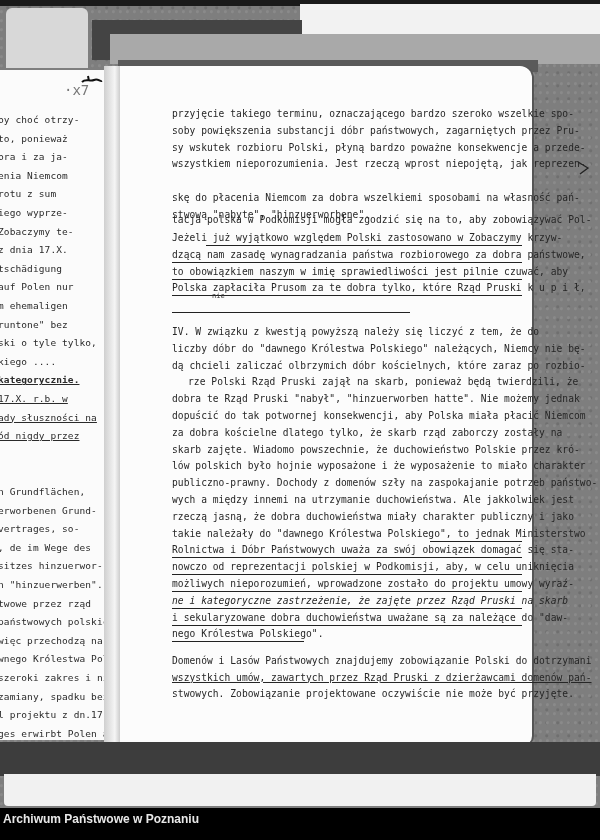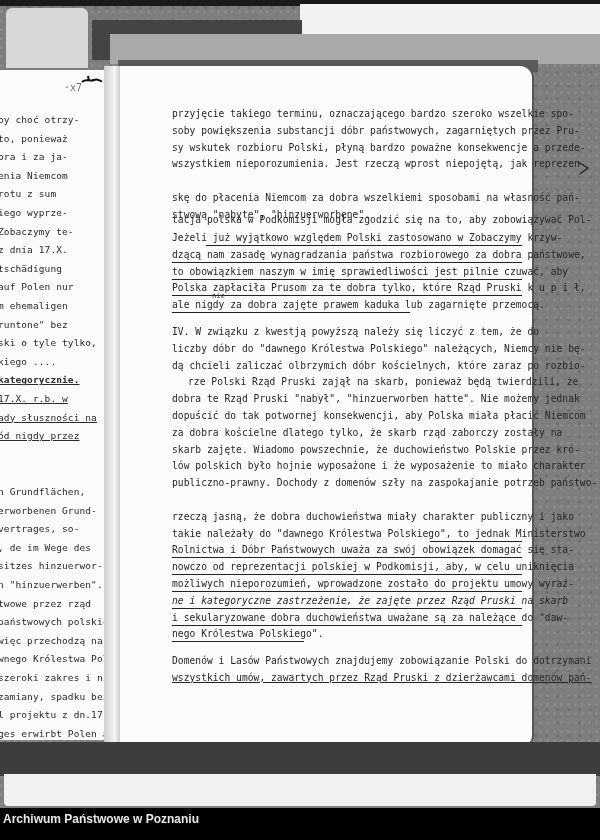--- a/index.html
+++ b/index.html
@@ -25,21 +25,21 @@
   .left-page {
     position:absolute; left:0; top:70px; width:118px; height:670px;
     background:#fbfbfb; border-right:2px solid #9a9a9a;
     overflow:hidden;
   }
   .left-page .line {
     position:absolute; left:-2px; font-size:9.5px; color:#2a2a2a; white-space:nowrap; letter-spacing:0.1px;
   }
   .left-page .ul { text-decoration:underline; }
   .left-page .bold { font-weight:bold; }
-  .left-mark { position:absolute; left:64px; top:12px; font-size:10px; color:#777; }
+  .left-mark { position:absolute; left:64px; top:12px; font-size:14px; color:#777; }
   .left-edge { position:absolute; left:0; top:70px; width:4px; height:670px; background:#111; }
 
   .tab-fold { position:absolute; left:104px; top:66px; width:18px; height:680px; background:linear-gradient(90deg,#cfcfcf,#f5f5f5 60%,#bdbdbd); }
 
   .right-page {
     position:absolute; left:120px; top:66px; width:412px; height:680px;
     background:#fcfcfc; border-radius:0 12px 10px 0;
     box-shadow: 2px 0 0 #555;
   }
   .right-page .line {
@@ -129,49 +129,50 @@
       <div class="line" style="left: 52px; top: 126px;">skę do płacenia Niemcom za dobra wszelkiemi sposobami na własność pań-</div>
       <div class="line" style="left: 52px; top: 142.8px;">stwową "nabyte", "hinzuerworbene".</div>
       <div class="line" style="left: 52px; top: 166px;">    Jeżeli już wyjątkowo względem Polski zastosowano w Zobaczymy krzyw-</div>
       <div class="rule" style="left: 86px; width: 316px; top: 179px;"></div>
       <div class="line" style="left: 52px; top: 182.8px;">dzącą nam zasadę wynagradzania państwa rozbiorowego za dobra państwowe,</div>
       <div class="rule" style="left: 52px; width: 350px; top: 195.8px;"></div>
       <div class="line" style="left: 52px; top: 199.6px;">to obowiązkiem naszym w imię sprawiedliwości jest pilnie czuwać, aby</div>
       <div class="rule" style="left: 52px; width: 350px; top: 212.6px;"></div>
       <div class="line" style="left: 52px; top: 216.4px;">Polska zapłaciła Prusom za te dobra tylko, które Rząd Pruski  k u p i ł,</div>
       <div class="rule" style="left: 52px; width: 350px; top: 229.4px;"></div>
-      <div class="line" style="left: 52px; top: 233.2px;">ale nigdy za dobra zajęte prawem kaduka lub zagarnięte przemocą.</div>
       <div class="rule" style="left: 52px; width: 238px; top: 246.2px;"></div>
       <div class="line" style="left: 52px; top: 260px;">    IV. W związku z kwestją powyższą należy się liczyć z tem, że do</div>
       <div class="line" style="left: 52px; top: 276.8px;">liczby dóbr do "dawnego Królestwa Polskiego" należących, Niemcy nie bę-</div>
       <div class="line" style="left: 52px; top: 293.6px;">dą chcieli zaliczać olbrzymich dóbr kościelnych, które zaraz po rozbio-</div>
       <div class="line" style="left: 68px; top: 310.4px;">rze Polski Rząd Pruski zajął na skarb, ponieważ będą twierdzili, że</div>
       <div class="line" style="left: 52px; top: 327.2px;">dobra te Rząd Pruski "nabył", "hinzuerworben hatte". Nie możemy jednak</div>
       <div class="line" style="left: 52px; top: 344px;">dopuścić do tak potwornej konsekwencji, aby Polska miała płacić Niemcom</div>
       <div class="line" style="left: 52px; top: 360.8px;">za dobra kościelne dlatego tylko, że skarb rząd zaborczy zostały na</div>
       <div class="line" style="left: 52px; top: 377.6px;">skarb zajęte. Wiadomo powszechnie, że duchowieństwo Polskie przez kró-</div>
       <div class="line" style="left: 52px; top: 394.4px;">lów polskich było hojnie wyposażone i że wyposażenie to miało charakter</div>
       <div class="line" style="left: 52px; top: 411.2px;">publiczno-prawny. Dochody z domenów szły na zaspokajanie potrzeb państwo-</div>
+      <div class="line" style="left: 52px; top: 428px;">wych a między innemi na utrzymanie duchowieństwa. Ale jakkolwiek jest</div>
       <div class="line" style="left: 52px; top: 444.8px;">rzeczą jasną, że dobra duchowieństwa miały charakter publiczny i jako</div>
       <div class="line" style="left: 52px; top: 461.6px;">takie należały do "dawnego Królestwa Polskiego", to jednak Ministerstwo</div>
       <div class="rule" style="left: 310px; width: 92px; top: 474.6px;"></div>
       <div class="line" style="left: 52px; top: 478.4px;">Rolnictwa i Dóbr Państwowych uważa za swój obowiązek domagać się sta-</div>
       <div class="rule" style="left: 52px; width: 350px; top: 491.4px;"></div>
       <div class="line" style="left: 52px; top: 495.2px;">nowczo od reprezentacji polskiej w Podkomisji, aby, w celu uniknięcia</div>
       <div class="rule" style="left: 52px; width: 350px; top: 508.2px;"></div>
       <div class="line" style="left: 52px; top: 512px;">możliwych nieporozumień, wprowadzone zostało do projektu umowy wyraź-</div>
       <div class="rule" style="left: 52px; width: 350px; top: 525px;"></div>
       <div class="line" style="left: 52px; top: 528.8px; font-style: italic;">ne i kategoryczne zastrzeżenie, że zajęte przez Rząd Pruski na skarb</div>
       <div class="rule" style="left: 52px; width: 350px; top: 541.8px;"></div>
       <div class="line" style="left: 52px; top: 545.6px;">i sekularyzowane dobra duchowieństwa uważane są za należące do "daw-</div>
       <div class="rule" style="left: 52px; width: 350px; top: 558.6px;"></div>
       <div class="line" style="left: 52px; top: 562.4px;">nego Królestwa Polskiego".</div>
       <div class="rule" style="left: 52px; width: 132px; top: 575.4px;"></div>
       <div class="line" style="left: 52px; top: 588.8px;">Domenów i Lasów Państwowych znajdujemy zobowiązanie Polski do dotrzymani</div>
       <div class="line" style="left: 52px; top: 605.6px; text-decoration: underline;">wszystkich umów, zawartych przez Rząd Pruski z dzierżawcami domenów pań-</div>
+      <div class="line" style="left: 52px; top: 622.4px;">stwowych. Zobowiązanie projektowane oczywiście nie może być przyjęte.</div>
       <div class="insert-nie" style="left: 80px; top: 226px; margin-left: 12px;">nie</div>
     </div>
 
   <div class="bottom-band"></div>
   <div class="bottom-white"></div>
 </div>
 
 <div class="bottom-black"></div>
 <div class="archive-label">Archiwum Państwowe w Poznaniu</div>
 

